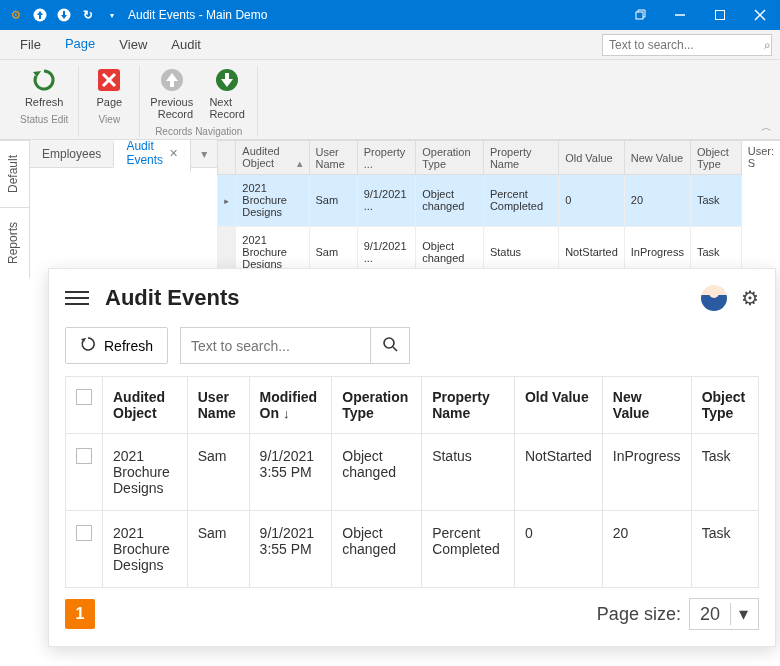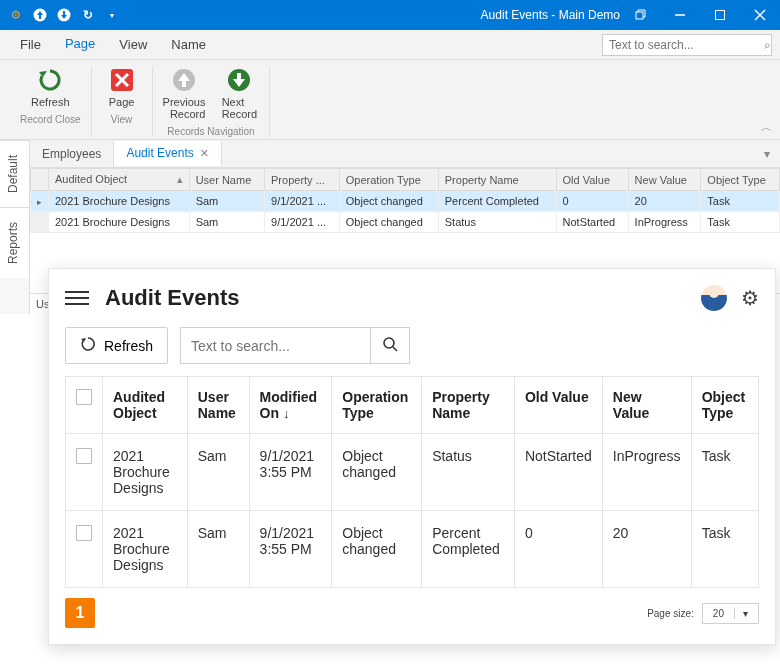--- a/index.html
+++ b/index.html
@@ -2,21 +2,21 @@
 <html><head>
 <meta charset="utf-8">
 <style>
 * { box-sizing: border-box; margin: 0; padding: 0; font-family: "Segoe UI", Tahoma, sans-serif; }
 body { background: #fff; width: 780px; }
 
 
 .titlebar { background: #0078d7; color: #fff; height: 30px; display: flex; align-items: center; font-size: 12px; }
 .titlebar .tb-icons { display: flex; gap: 8px; padding: 0 8px; align-items: center; }
 .titlebar .tb-icons .ico { width: 16px; height: 16px; display: flex; align-items: center; justify-content: center; }
-.titlebar .title { flex: 1; text-align: right; }
+.titlebar .title { flex: 1; text-align: left; }
 .titlebar .winbtns { display: flex; }
 .titlebar .winbtns .wb { width: 40px; height: 30px; display: flex; align-items: center; justify-content: center; cursor: pointer; }
 
 
 .menubar { background: #f3f3f3; border-bottom: 1px solid #e0e0e0; display: flex; align-items: center; height: 30px; padding: 0 8px; font-size: 13px; position: relative; }
 .menubar .mitem { padding: 22px 12px; cursor: pointer; color: #444; }
 .menubar .mitem.active { color: #0078d7; border-bottom: 2px solid #0078d7; }
 .menubar .search { margin-left: auto; border: 1px solid #ccc; background: #fff; padding: 3px 6px; width: 170px; display: flex; align-items: center; font-size: 12px; color: #888; }
 .menubar .search input { border: none; outline: none; flex: 1; font-size: 12px; }
 
@@ -27,21 +27,21 @@
 .ribbon .group .btns { display: flex; gap: 14px; }
 .ribbon .bigbtn { display: flex; flex-direction: column; align-items: center; cursor: pointer; font-size: 11px; color: #444; min-width: 40px; }
 .ribbon .bigbtn .icon { width: 28px; height: 28px; display: flex; align-items: center; justify-content: center; margin-bottom: 2px; }
 .ribbon .grouplabel { font-size: 10px; color: #888; margin-top: 6px; }
 .ribbon .collapse { position: absolute; right: 8px; bottom: 4px; color: #888; font-size: 11px; cursor: pointer; }
 
 
 .wrap { display: flex; }
 .sidetabs { width: 30px; border-right: 1px solid #ddd; background: #f7f7f7; display: flex; flex-direction: column; }
 .sidetab { writing-mode: vertical-rl; transform: rotate(180deg); padding: 14px 6px; font-size: 12px; color: #555; border-bottom: 1px solid #ddd; cursor: pointer; text-align: center; background: #fff; }
-.maincol { flex: 1; display: flex; flex-direction: column; }
+.maincol { flex: 1; display: flex; flex-direction: row; }
 
 
 .doctabs { background: #f3f3f3; border-bottom: 1px solid #ddd; display: flex; align-items: center; height: 28px; font-size: 12px; }
 .doctab { padding: 5px 12px; cursor: pointer; color: #555; border-right: 1px solid #ddd; display: flex; align-items: center; gap: 6px; }
 .doctab.active { background: #fff; color: #0078d7; border-bottom: 1px solid #fff; }
 .doctab .x { color: #888; font-size: 11px; }
 .doctabs .more { margin-left: auto; padding: 0 10px; color: #888; cursor: pointer; }
 
 
 .ngrid { border-collapse: collapse; width: 100%; font-size: 11px; }
@@ -73,21 +73,21 @@
 
 .wgrid { width: 100%; border-collapse: collapse; font-size: 14px; }
 .wgrid th { text-align: left; padding: 12px 10px; border: 1px solid #e5e5e5; color: #222; font-weight: 600; vertical-align: top; }
 .wgrid td { padding: 14px 10px; border: 1px solid #e5e5e5; color: #333; vertical-align: top; }
 .wgrid th.chk, .wgrid td.chk { width: 34px; text-align: center; }
 .chkbox { width: 16px; height: 16px; border: 1px solid #bbb; display: inline-block; }
 .sorticon { font-size: 13px; margin-left: 4px; }
 
 .pager { display: flex; align-items: center; margin-top: 10px; gap: 10px; }
 .page { background: #f57c00; color: #fff; width: 30px; height: 30px; display: flex; align-items: center; justify-content: center; font-weight: 600; border-radius: 2px; cursor: pointer; }
-.pager .right { margin-left: auto; display: flex; align-items: center; gap: 8px; font-size: 10px; color: #444; }
+.pager .right { margin-left: auto; display: flex; align-items: center; gap: 8px; font-size: 18px; color: #444; }
 .pgsize { border: 1px solid #d0d0d0; padding: 4px 10px; display: flex; align-items: center; gap: 10px; cursor: pointer; }
 .pgsize .dd { border-left: 1px solid #d0d0d0; padding-left: 8px; }
 </style>
 </head>
 <body>
 
 <div class="titlebar">
   <div class="tb-icons">
     <span class="ico" style="color:#ff9800">⚙</span>
     <span class="ico">
@@ -129,41 +129,41 @@
           <line x1="11" y1="1" x2="1" y2="11" stroke="#fff" stroke-width="1.5"></line>
         </svg>
     </div>
   </div>
 </div>
 
 <div class="menubar">
   <div class="mitem">File</div>
   <div class="mitem active">Page</div>
   <div class="mitem">View</div>
-  <div class="mitem">Name</div>
+  <div class="mitem">Audit</div>
   <div class="search">
     <input placeholder="Text to search..." style="">
     <span style="color:#888">⌕</span>
   </div>
 </div>
 
 <div class="ribbon">
   <div class="group">
     <div class="btns">
       <div class="bigbtn">
         <div class="icon">
           <svg width="26" height="26" viewBox="0 0 26 26">
               <path d="M13 4 A9 9 0 1 1 5 9" fill="none" stroke="#2e7d32" stroke-width="3"></path>
               <path d="M2 5 L6 10 L10 4 Z" fill="#2e7d32"></path>
             </svg>
         </div>
         <span>Refresh</span>
       </div>
     </div>
-    <div class="grouplabel">Record Close</div>
+    <div class="grouplabel">Status Edit</div>
   </div>
   <div class="group">
     <div class="btns">
       <div class="bigbtn">
         <div class="icon">
           <svg width="26" height="26" viewBox="0 0 26 26">
               <rect x="2" y="2" width="22" height="22" rx="3" fill="#e53935"></rect>
               <line x1="7" y1="7" x2="19" y2="19" stroke="#fff" stroke-width="3"></line>
               <line x1="19" y1="7" x2="7" y2="19" stroke="#fff" stroke-width="3"></line>
             </svg>

